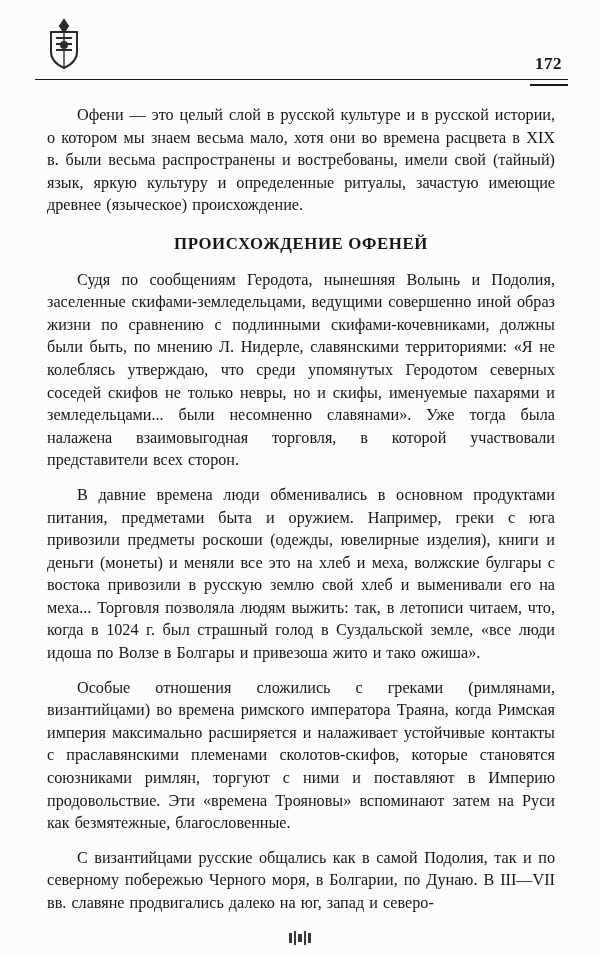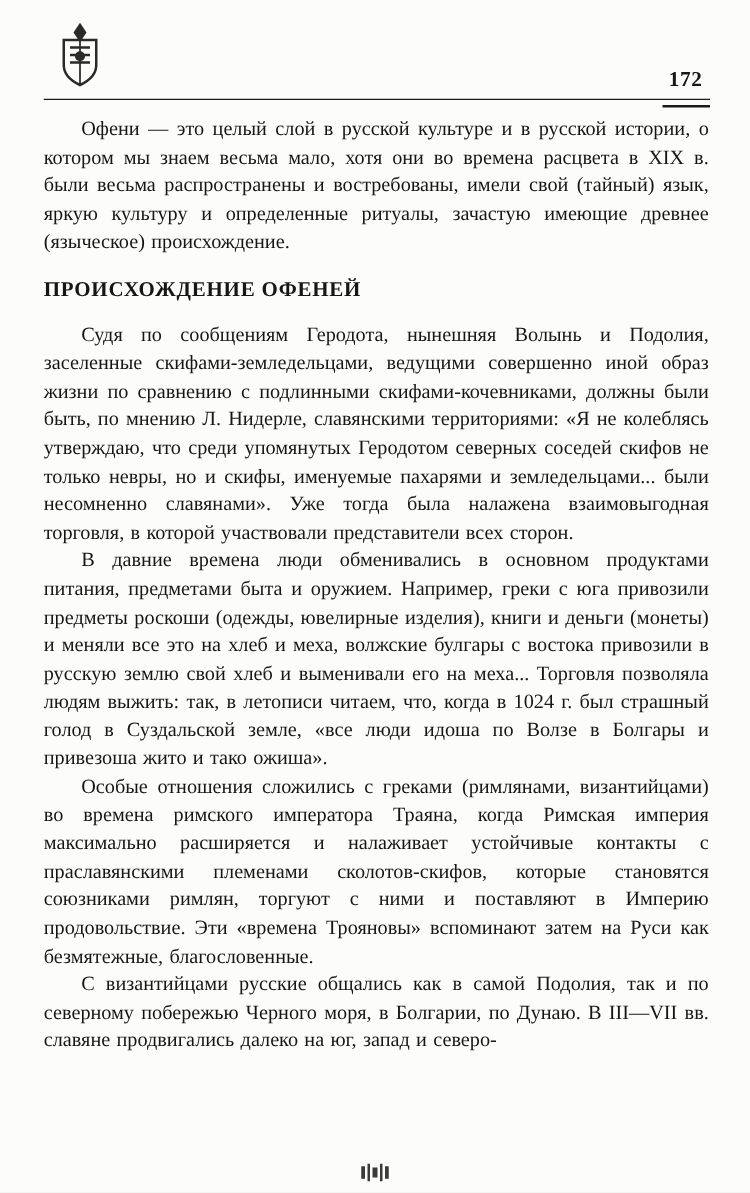--- a/index.html
+++ b/index.html
@@ -56,26 +56,27 @@
   .text-block{
     position:absolute;
     top:92px;
     left:35px;
     right:33px;
     font-size:16.2px;
     line-height:22.6px;
     text-align:justify;
   }
   .text-block p{
-    margin:0;
+    margin:12px;
     text-indent:30px;
     word-spacing:1px;
   }
   h2.section-heading{
     margin:16px 0 13px 0;
+    text-align:center;
     font-size:16.8px;
     font-weight:bold;
     letter-spacing:.6px;
     text-indent:0;
   }
   .bottom-ornament{
     position:absolute;
     bottom:8px;
     left:50%;
     transform:translateX(-50%);

